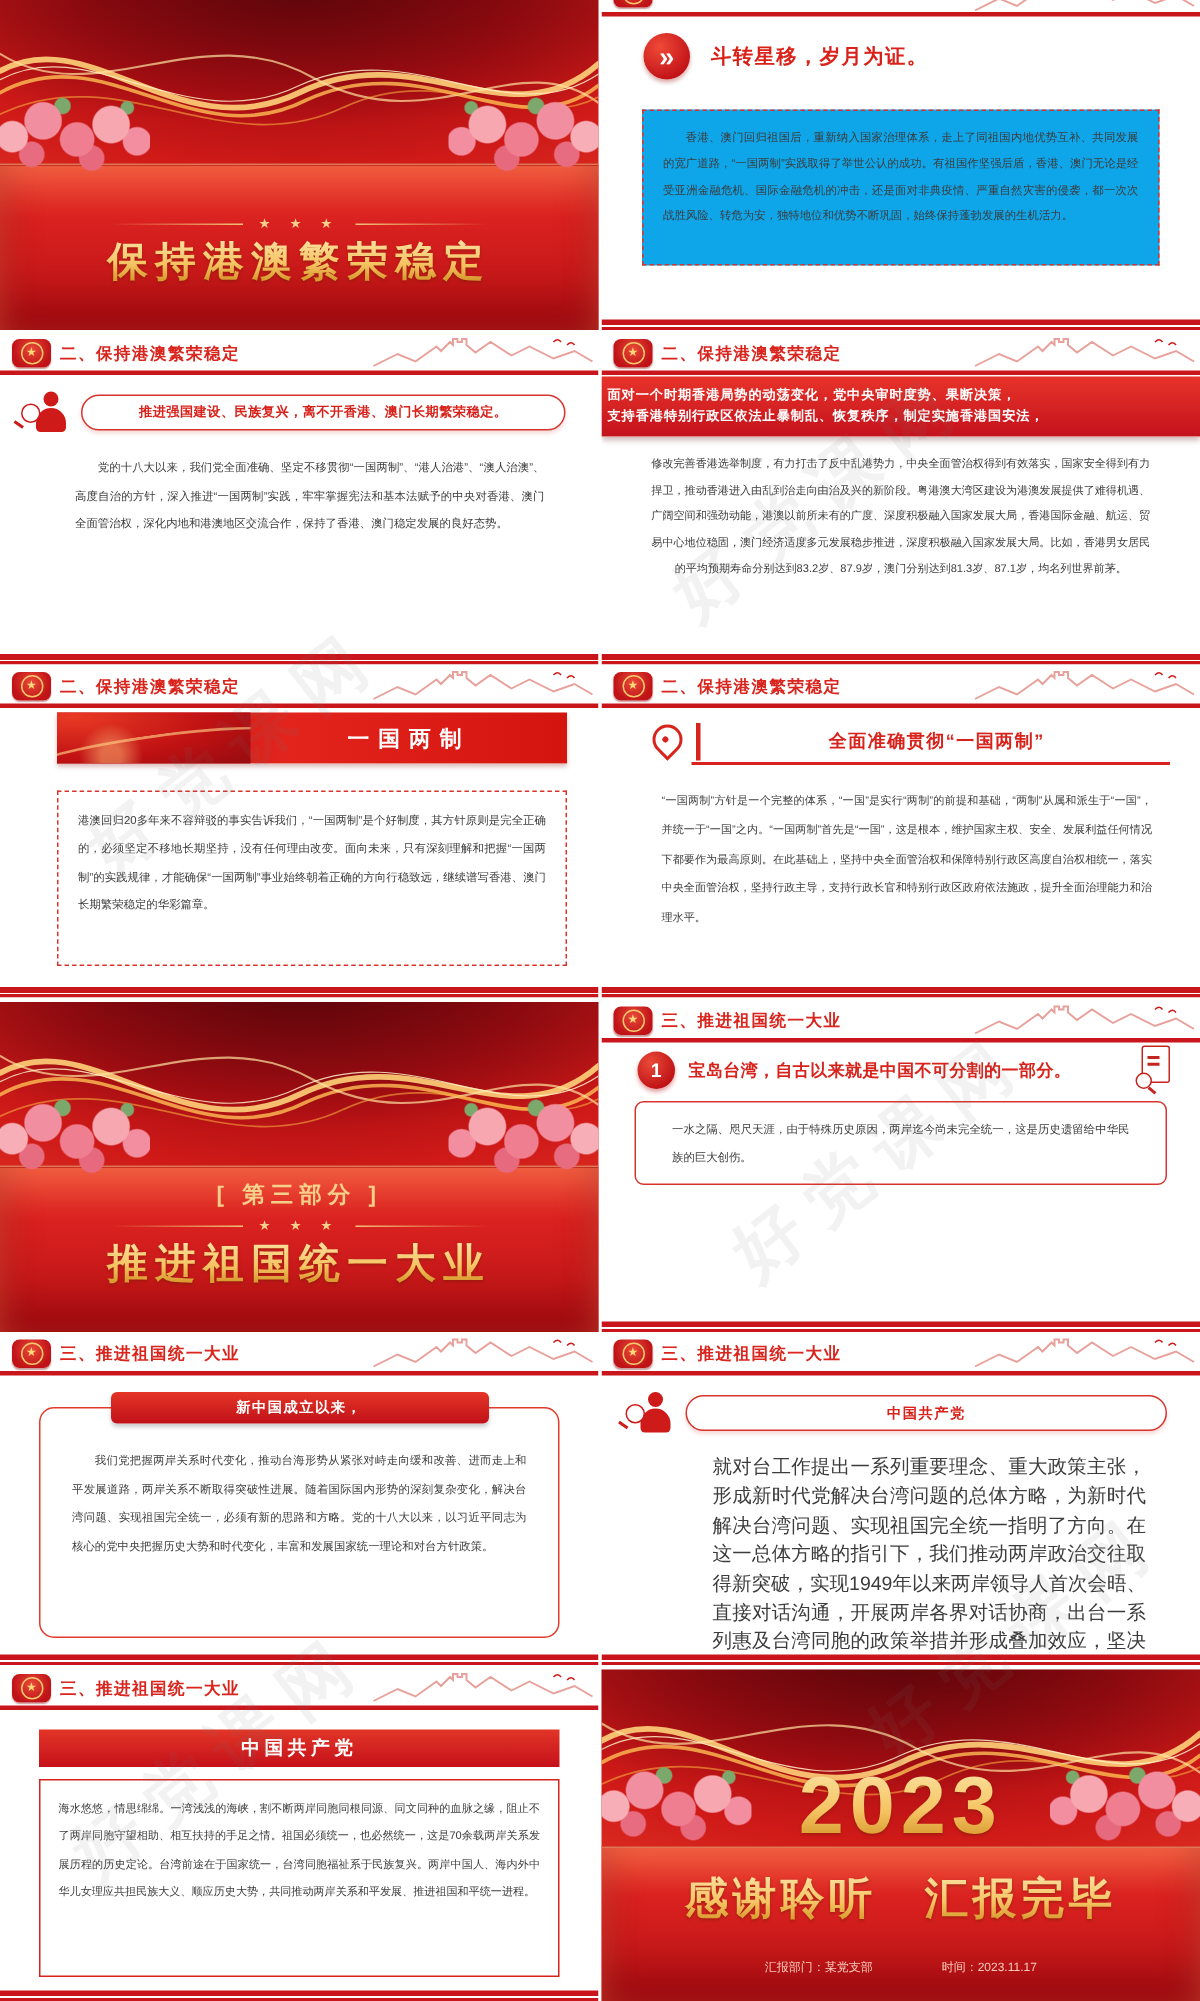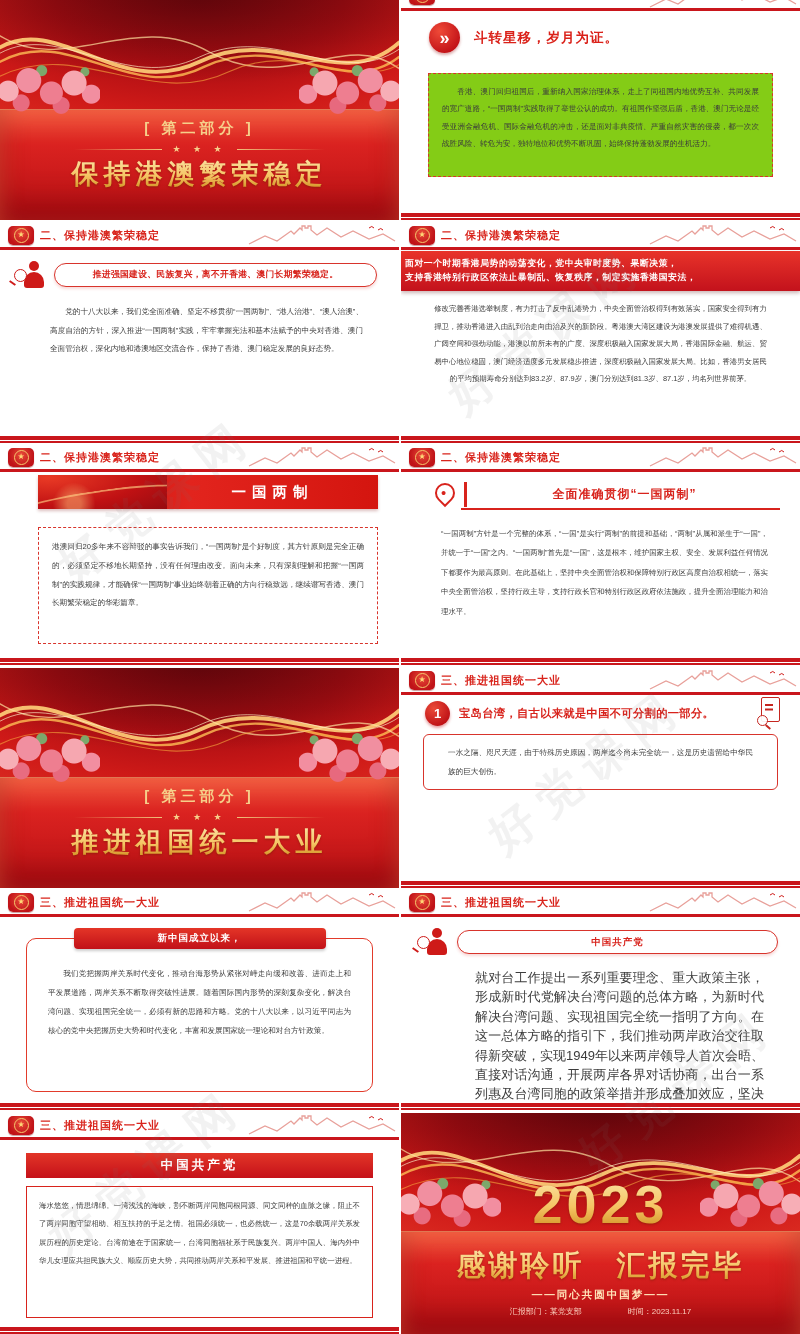--- a/index.html
+++ b/index.html
@@ -60,21 +60,21 @@
   
   .year{position:absolute;top:27%;width:100%;text-align:center;font-size:54px;font-weight:bold;letter-spacing:4px;z-index:4;}
   .thanks{position:absolute;top:60%;width:100%;text-align:center;font-size:29px;font-weight:bold;letter-spacing:3px;z-index:4;}
   .moto{position:absolute;top:79%;width:100%;text-align:center;color:#ffe2b8;font-size:10.5px;font-weight:bold;letter-spacing:2px;z-index:4;}
   .close-foot{position:absolute;top:87.5%;width:100%;display:flex;justify-content:center;gap:46px;color:rgba(255,218,200,.92);font-size:8px;z-index:4;}
 
   
   .tp-head{position:absolute;top:22px;left:28px;display:flex;align-items:center;gap:14px;}
   .chev-circle{width:31px;height:31px;border-radius:50%;background:radial-gradient(circle at 35% 30%,#ef4a38,#c01016 78%);color:#fff;font-weight:bold;font-size:18px;line-height:1;display:flex;align-items:center;justify-content:center;box-shadow:0 2px 3px rgba(150,10,10,.35);}
   .tp-title{font-size:13.5px;font-weight:bold;color:#da2119;letter-spacing:1px;}
-  .tp-box{position:absolute;left:27px;right:27px;top:73px;height:104px;border:1px dashed #d8342c;padding:9px 13px;box-sizing:border-box;background:#84cc16;}
+  .tp-box{position:absolute;left:27px;right:27px;top:73px;height:104px;border:1px dashed #d8342c;padding:9px 13px;box-sizing:border-box;background:#0ea5e9;}
   .tp-box .para{font-size:7.6px;line-height:17.4px;}
 
   
   .person-icon{position:absolute;width:34px;height:30px;}
   .p-head{position:absolute;left:13px;top:0;width:10px;height:10px;border-radius:50%;background:#ce1a18;}
   .p-body{position:absolute;left:8px;top:11px;width:20px;height:16px;border-radius:10px 10px 3px 3px;background:#ce1a18;}
   .p-mag{position:absolute;left:-2px;top:8px;width:11px;height:11px;border:1.8px solid #ce1a18;border-radius:50%;background:rgba(255,255,255,.9);}
   .p-mag::after{content:"";position:absolute;left:-6px;bottom:-3px;width:7px;height:2px;background:#ce1a18;transform:rotate(35deg);}
 
   
@@ -150,21 +150,20 @@
           <path d="M0,55 C70,15 130,100 205,60 C285,22 345,95 400,50" stroke="#ffbe55" stroke-width="2.5" opacity="0.8"></path>
           <path d="M0,28 C65,70 135,0 210,45 C290,90 345,20 400,62" stroke="#ffe3a0" stroke-width="1.5" opacity="0.7"></path>
           <path d="M0,70 C80,30 150,105 230,65 C300,32 350,85 400,58" stroke="#f7a93e" stroke-width="1.2" opacity="0.6"></path>
           <path d="M0,46 C60,12 125,88 200,50 C275,14 340,84 400,42" stroke="#fff0c8" stroke-width="0.8" opacity="0.85"></path>
         </g>
       </svg>
     </div>
     <div class="podium"></div>
     <div class="flower flower-l"></div>
     <div class="flower flower-r"></div>
-    <div class="part-label">[ 第二部分 ]</div>
     <div class="stars-row">
       <span class="star-line"></span>
       <span class="stars">★ ★ ★</span>
       <span class="star-line rev"></span>
     </div>
     <div class="cover-title gold-text">保持港澳繁荣稳定</div>
   </section>
 
   <section class="slide" style="left:401px;top:0;height:220px;">
     <div class="hd-partial">
@@ -410,21 +409,20 @@
           <path d="M0,70 C80,30 150,105 230,65 C300,32 350,85 400,58" stroke="#f7a93e" stroke-width="1.2" opacity="0.6"></path>
           <path d="M0,46 C60,12 125,88 200,50 C275,14 340,84 400,42" stroke="#fff0c8" stroke-width="0.8" opacity="0.85"></path>
         </g>
       </svg>
     </div>
     <div class="podium" style="height:46%;"></div>
     <div class="flower flower-l"></div>
     <div class="flower flower-r"></div>
     <div class="year gold-text">2023</div>
     <div class="thanks gold-text">感谢聆听　汇报完毕</div>
-    <div class="moto">——同心共圆中国梦——</div>
     <div class="close-foot">
       <span>汇报部门：某党支部</span>
       <span>时间：2023.11.17</span>
     </div>
   </section>
 
   <div class="wm" style="left:40px;top:470px;">好党课网</div>
   <div class="wm" style="left:430px;top:300px;">好党课网</div>
   <div class="wm" style="left:470px;top:740px;">好党课网</div>
   <div class="wm" style="left:30px;top:1140px;">好党课网</div>

